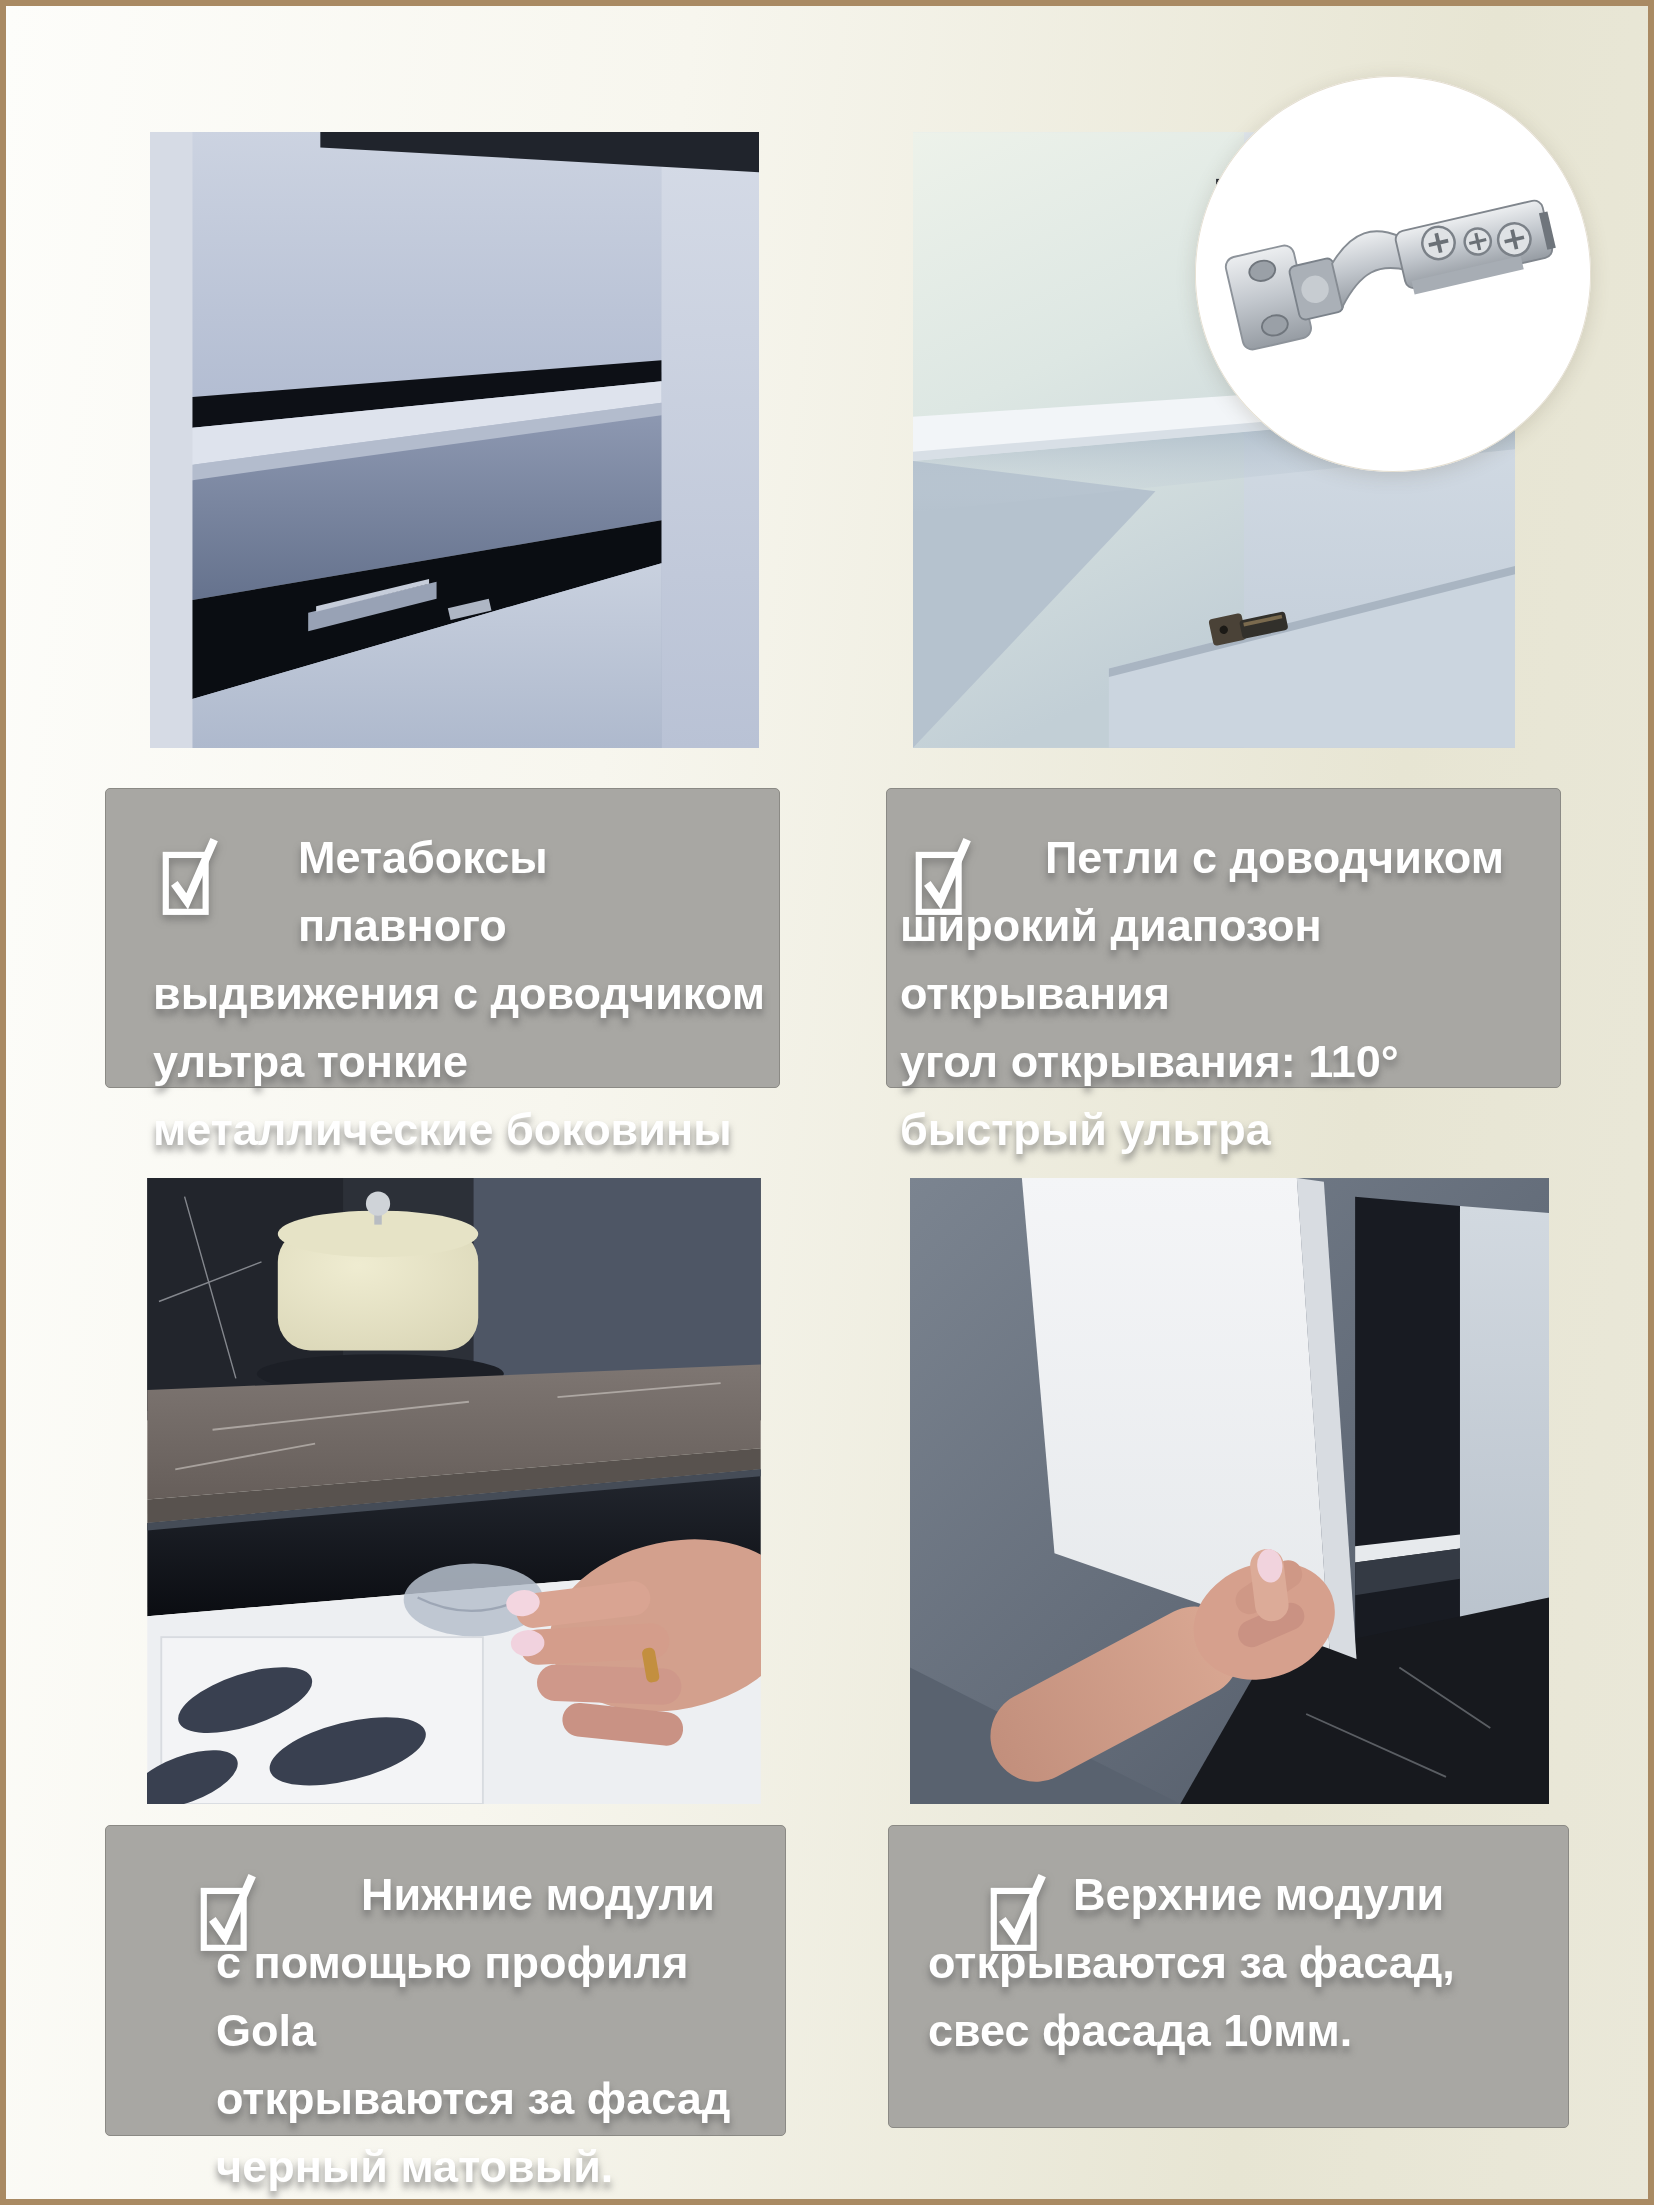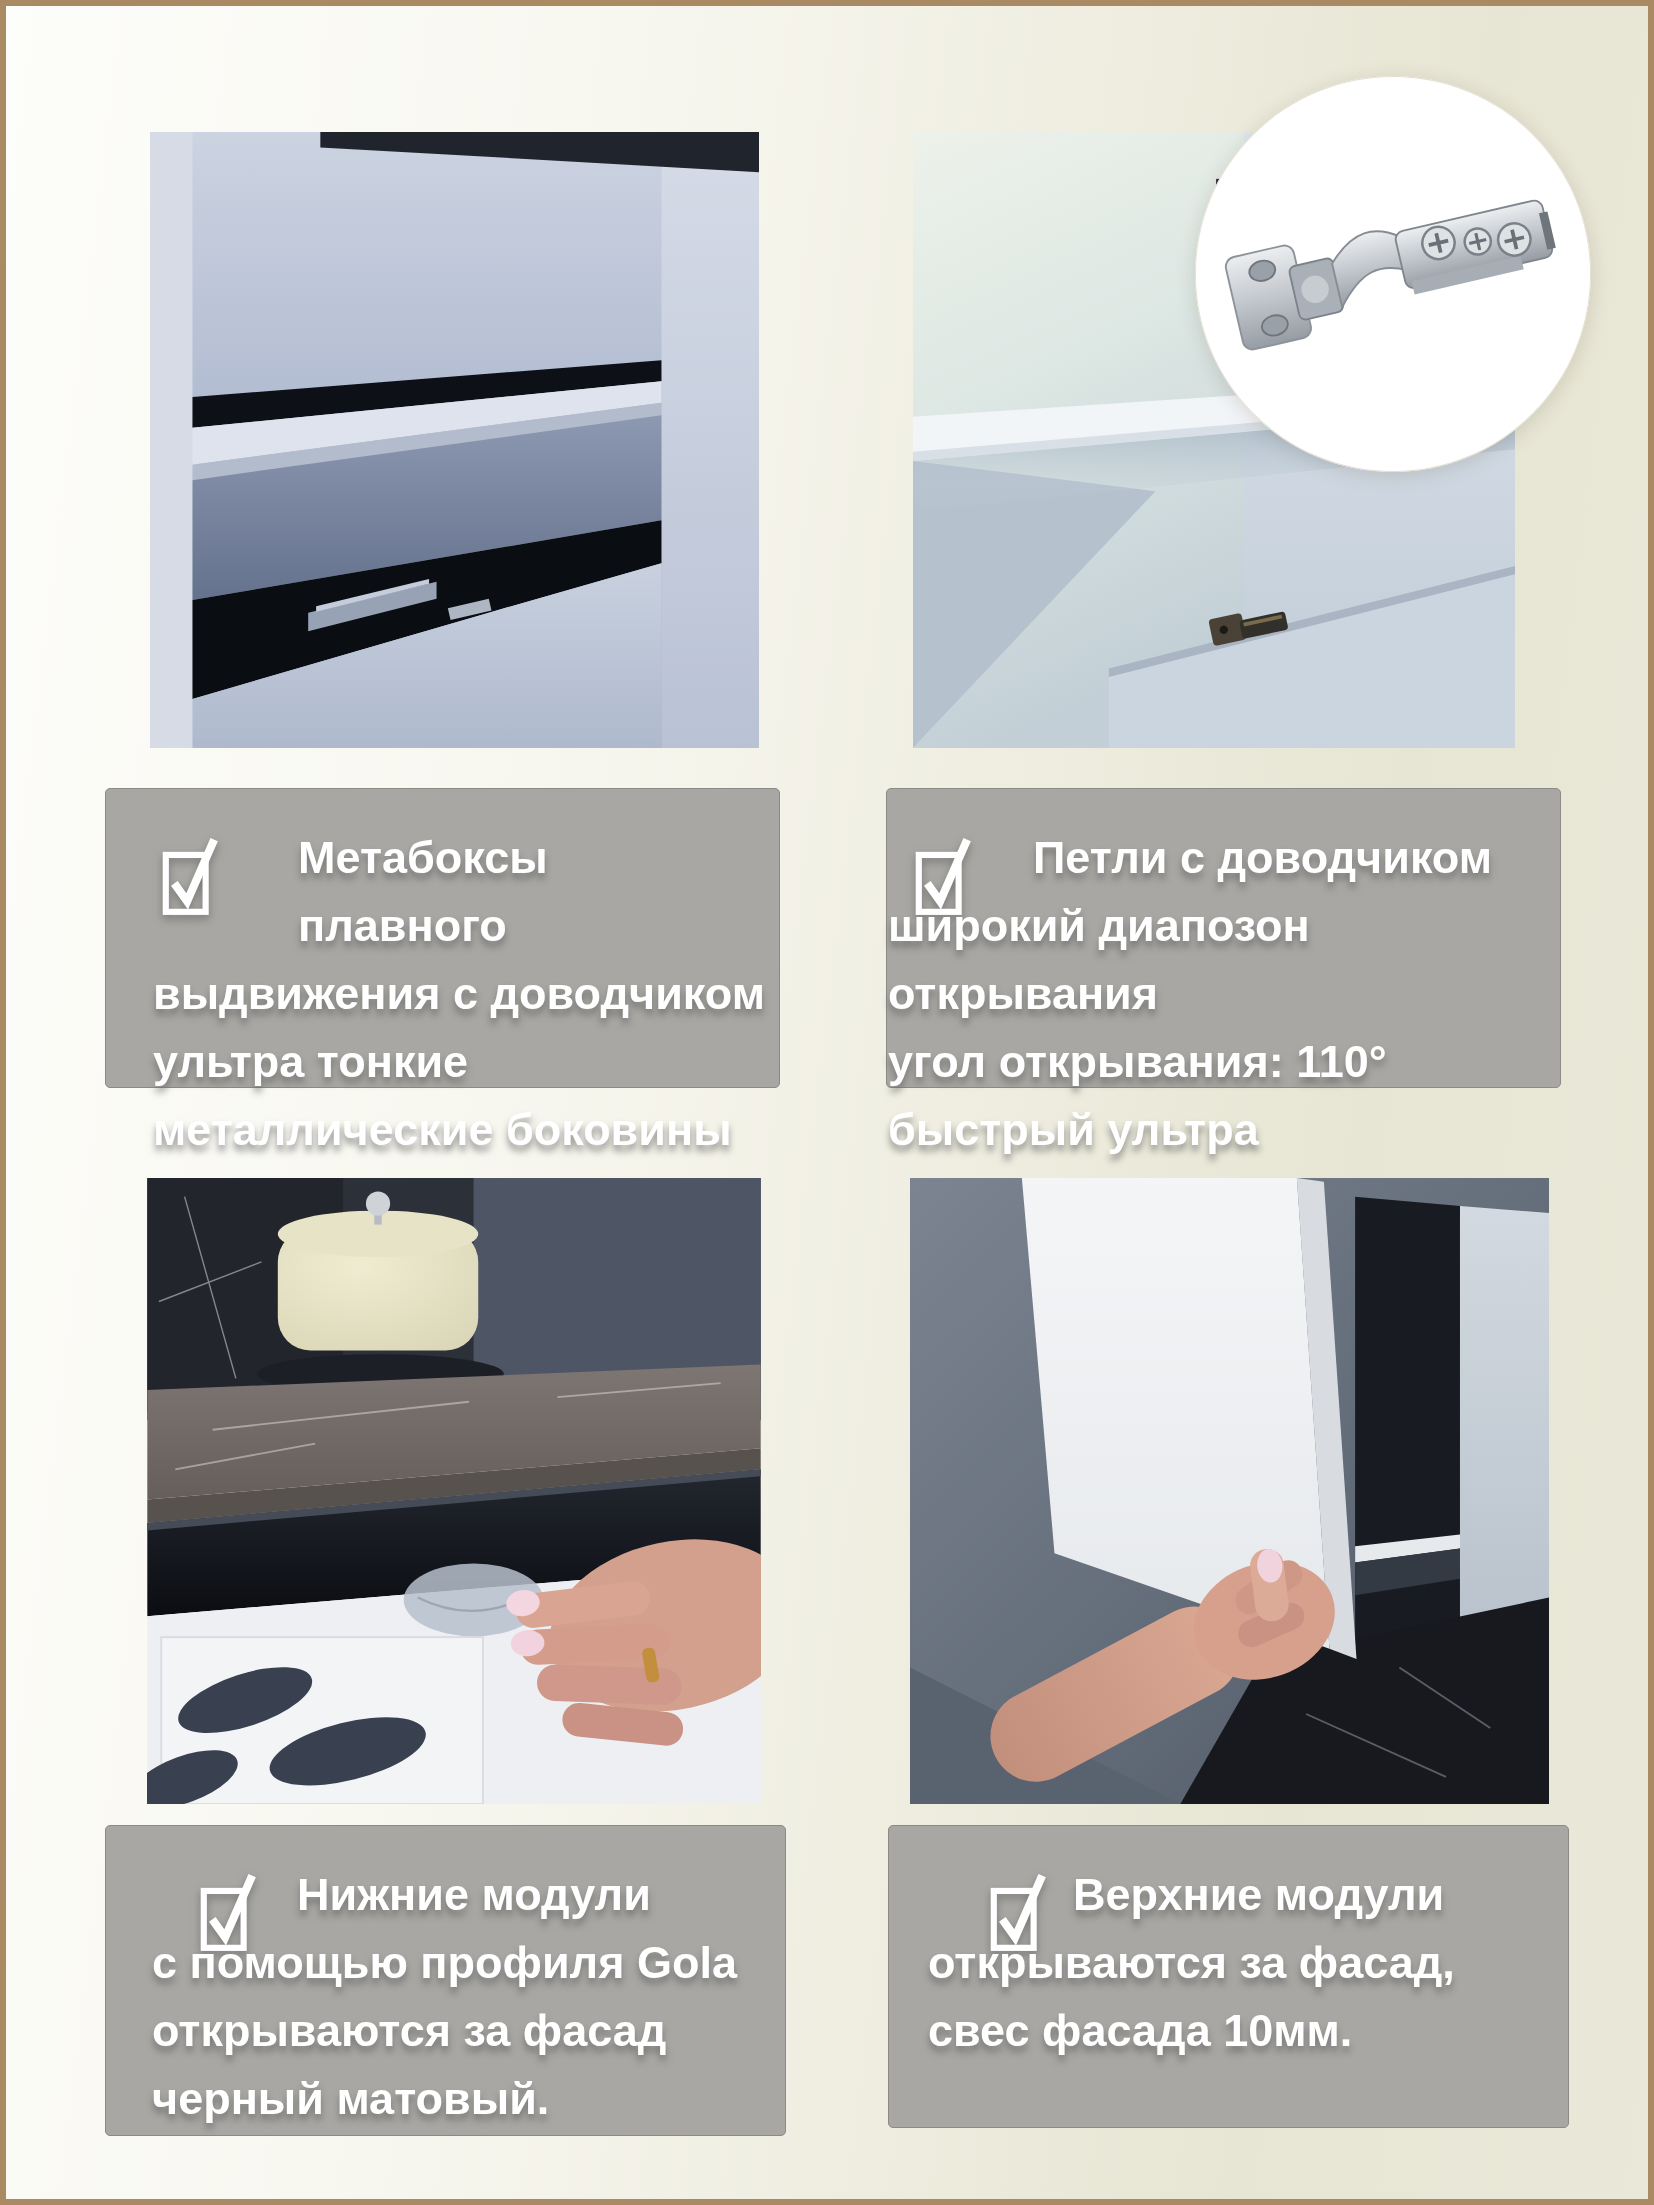--- a/index.html
+++ b/index.html
@@ -21,22 +21,22 @@
     box-sizing:border-box;color:#ffffff;z-index:3;
   }
   .callout .check{position:absolute;filter:drop-shadow(0 4.2px 4.2px rgba(80,80,80,.55));}
   .callout .txt{
     position:absolute;left:0;top:0;right:14px;padding-top:35px;
     font-weight:bold;font-size:45px;line-height:68px;
     text-shadow:0 6px 7px rgba(95,95,95,.66);
   }
   .ln{display:block;}
   .c1 .txt{padding-left:47px;} .c1 .check{left:55px;top:46px;}
-  .c2 .txt{padding-left:1px;}  .c2 .check{left:27px;top:46px;}
-  .c3 .txt{padding-left:46px;} .c3 .check{left:93px;top:45px;}
+  .c2 .txt{padding-left:13px;}  .c2 .check{left:27px;top:46px;}
+  .c3 .txt{padding-left:110px;} .c3 .check{left:93px;top:45px;}
   .c4 .txt{padding-left:39px;} .c4 .check{left:100px;top:45px;}
   .ind{padding-left:145px;}
 </style>
 </head>
 <body>
 
 <div class="page">
 
   <svg class="photo" style="left:144px;top:126px;width:609px;height:616px;" viewBox="0 0 1305 1320">
     <defs>

